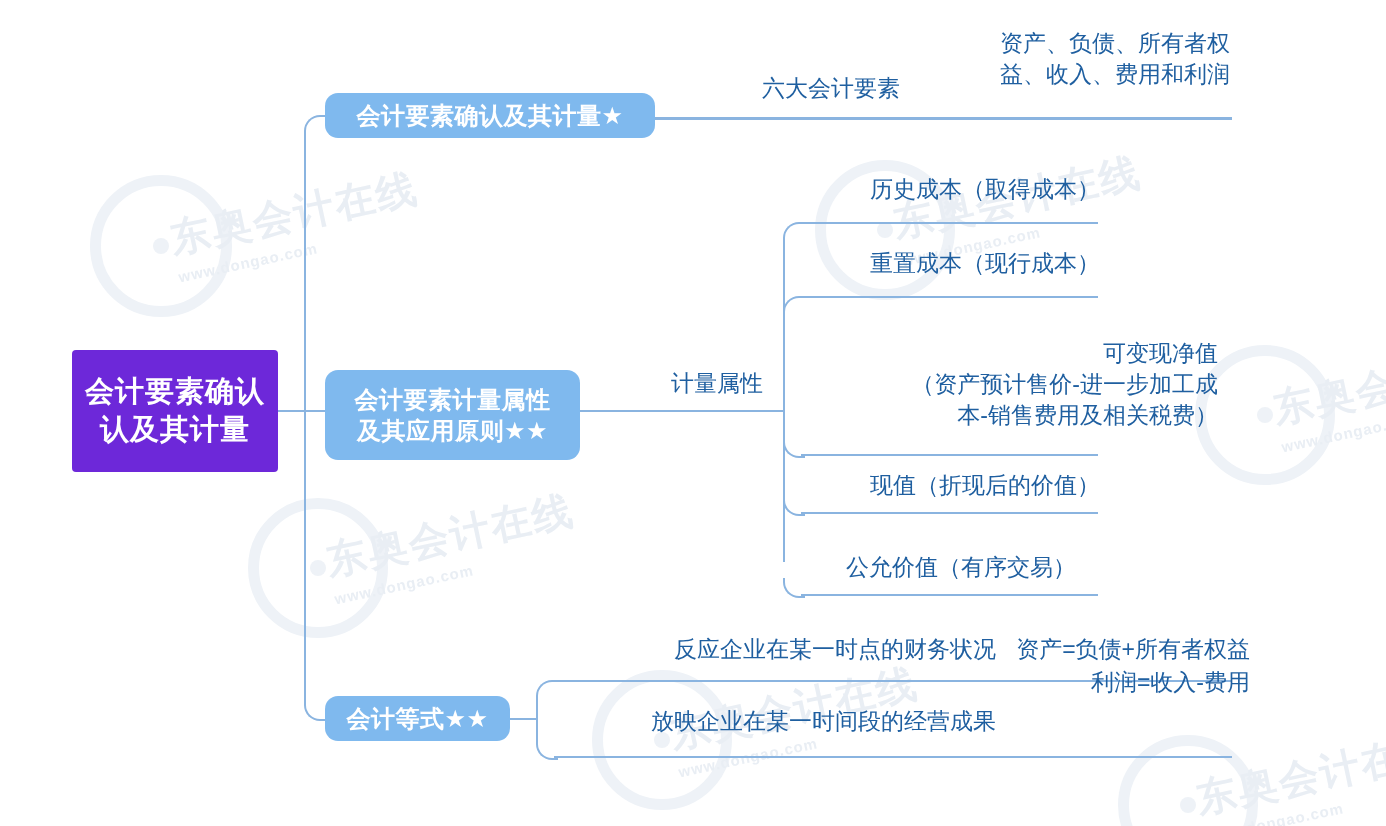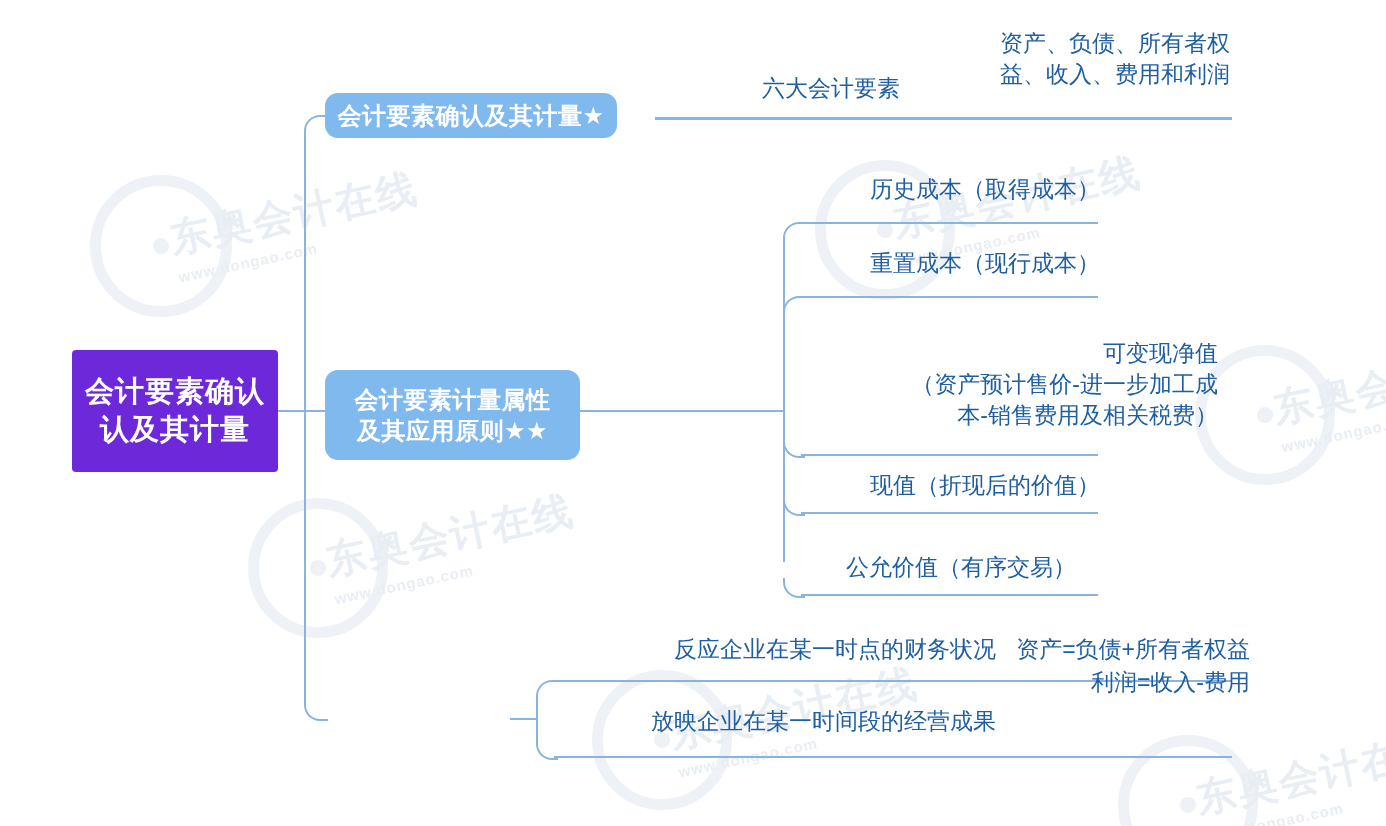--- a/index.html
+++ b/index.html
@@ -132,37 +132,38 @@
 
   <div class="ln h" style="left:304px;top:410px;width:22px;"></div>
 
   <div class="corner c-bl" style="left:304px;top:701px;width:22px;height:18px;"></div>
 
   <div class="node root" style="left:72px;top:350px;width:206px;height:122px;">
     <span style="white-space:pre-line;">会计要素确认
 认及其计量</span>
   </div>
 
-  <div class="node branch" style="left:325px;top:93px;width:292px;height:45px;">
+  <div class="node branch" style="left:325px;top:93px;width:330px;height:45px;">
     <span>会计要素确认及其计量★</span>
   </div>
 
   <div class="ln thick" style="left:655px;top:117px;width:577px;"></div>
 
   <div class="leaf center" style="left:700px;top:73px;width:200px;">六大会计要素</div>
 
   <div class="leaf center" style="left:930px;top:28px;width:300px;">资产、负债、所有者权
 益、收入、费用和利润</div>
 
   <div class="node branch" style="left:325px;top:370px;width:255px;height:90px;flex-direction:column;">
     <span>会计要素计量属性</span>
     <span>及其应用原则★★</span>
   </div>
 
   <div class="ln h" style="left:580px;top:410px;width:203px;"></div>
+  <div class="leaf center" style="left:603px;top:368px;width:160px;">计量属性</div>
 
   <div class="ln v" style="left:783px;top:238px;height:324px;"></div>
 
   <div class="corner c-tl" style="left:783px;top:222px;width:20px;height:18px;"></div>
   <div class="ln h" style="left:801px;top:222px;width:297px;"></div>
   <div class="leaf center" style="left:790px;top:174px;width:310px;">历史成本（取得成本）</div>
 
   <div class="corner c-tl" style="left:783px;top:296px;width:20px;height:18px;"></div>
   <div class="ln h" style="left:801px;top:296px;width:297px;"></div>
   <div class="leaf center" style="left:790px;top:248px;width:310px;">重置成本（现行成本）</div>
@@ -174,20 +175,23 @@
 本-销售费用及相关税费）</div>
 
   <div class="corner c-bl" style="left:783px;top:496px;width:20px;height:18px;"></div>
   <div class="ln h" style="left:801px;top:512px;width:297px;"></div>
   <div class="leaf center" style="left:790px;top:470px;width:310px;">现值（折现后的价值）</div>
 
   <div class="corner c-bl" style="left:783px;top:578px;width:20px;height:18px;"></div>
   <div class="ln h" style="left:801px;top:594px;width:297px;"></div>
   <div class="leaf center" style="left:766px;top:552px;width:310px;">公允价值（有序交易）</div>
 
+  <div class="node branch" style="left:325px;top:696px;width:185px;height:45px;">
+    <span>会计等式★★</span>
+  </div>
 
   <div class="ln h" style="left:510px;top:718px;width:26px;"></div>
   <div class="ln v" style="left:536px;top:696px;height:44px;"></div>
 
   <div class="corner c-tl" style="left:536px;top:680px;width:20px;height:18px;"></div>
   <div class="ln h" style="left:554px;top:680px;width:678px;"></div>
   <div class="leaf center" style="left:556px;top:634px;width:440px;">反应企业在某一时点的财务状况</div>
   <div class="leaf center" style="left:990px;top:634px;width:260px;">资产=负债+所有者权益</div>
 
   <div class="corner c-bl" style="left:536px;top:740px;width:20px;height:18px;"></div>

